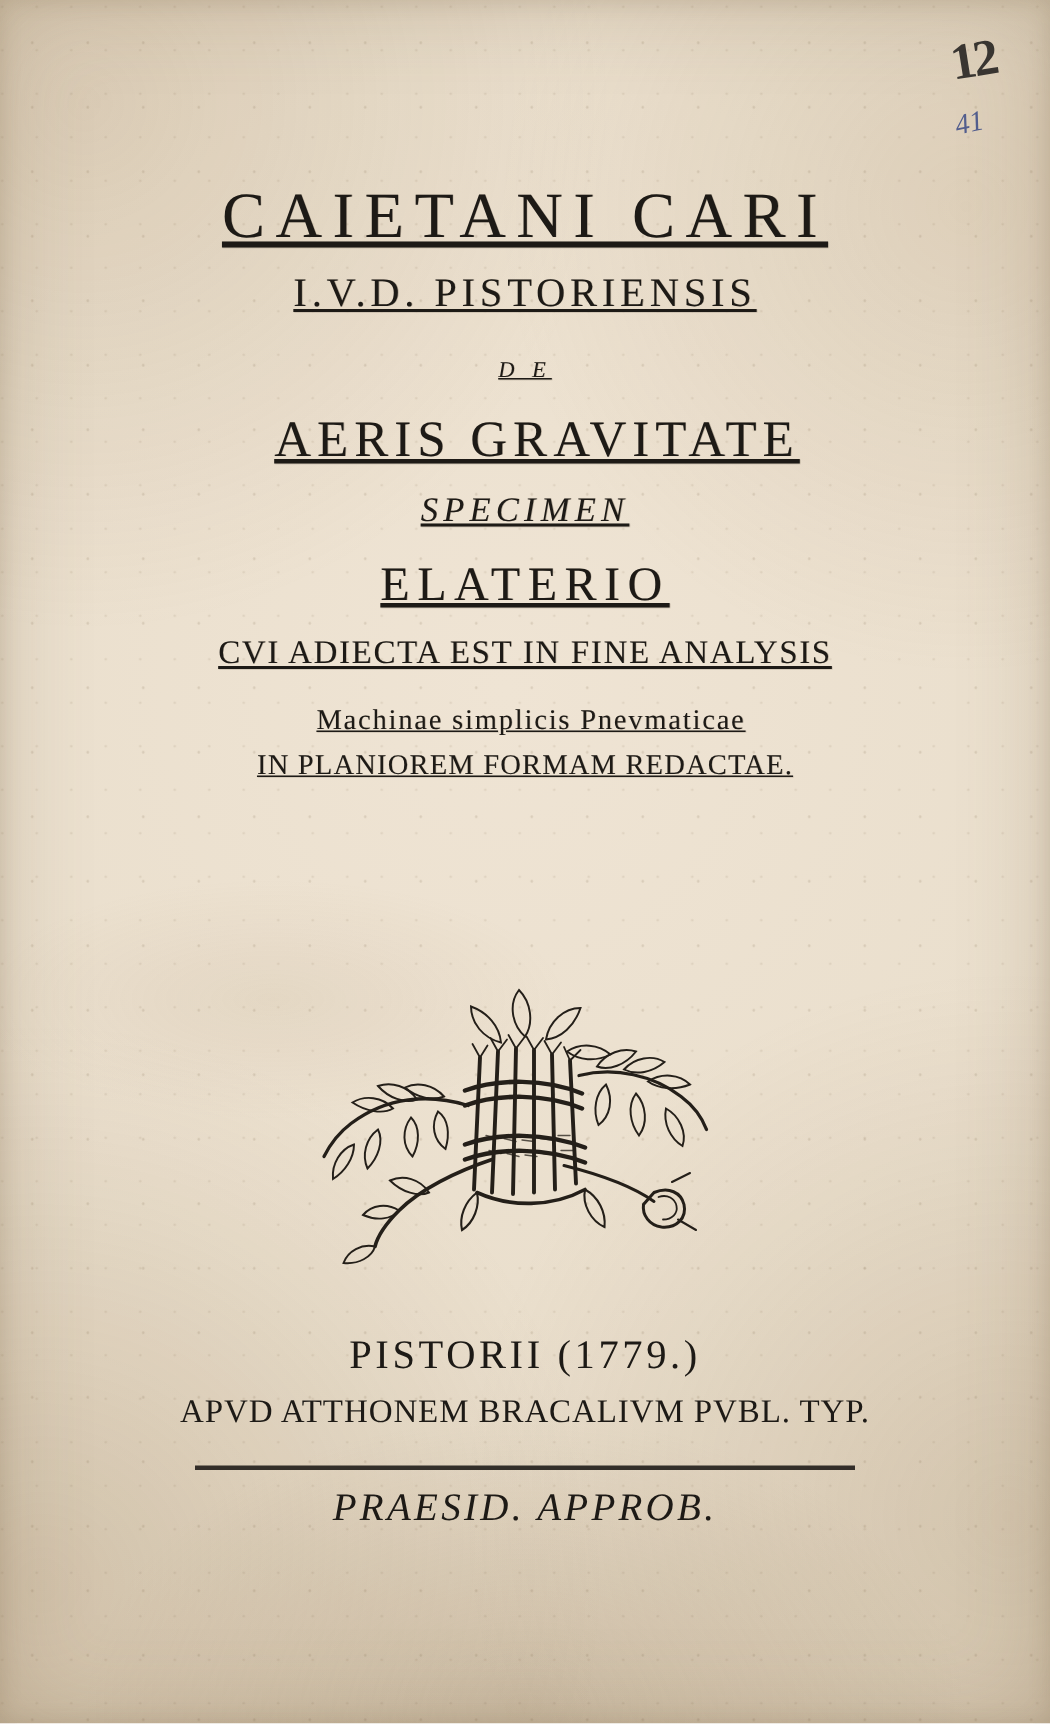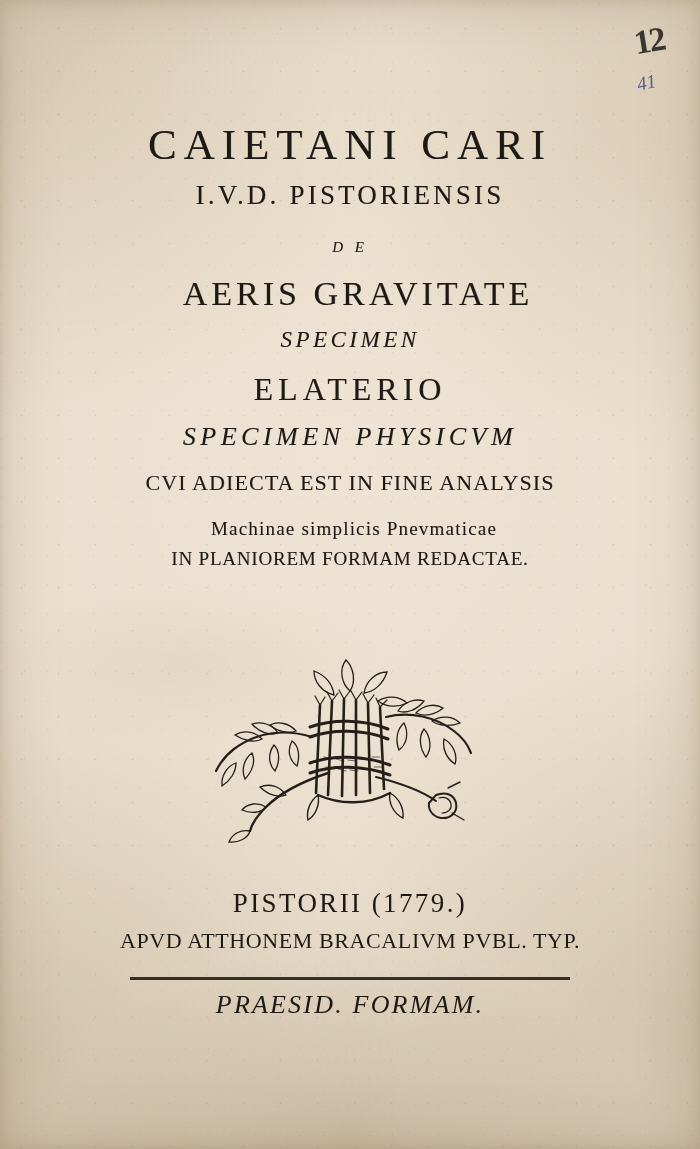--- a/index.html
+++ b/index.html
@@ -80,20 +80,21 @@
     left: 0;
     right: 0;
     top: 120px;
     text-align: center;
     color: #1d1a16;
   }
   .ln {
     display: block;
     white-space: nowrap;
     text-shadow: 0.4px 0.3px 0 rgba(60,45,30,0.30);
+    text-decoration: underline;
   }
   .l1 {
     font-size: 43px;
     letter-spacing: 7px;
     margin-bottom: 11px;
     font-weight: 400;
   }
   .l2 {
     font-size: 27px;
     letter-spacing: 3.2px;
@@ -204,21 +205,20 @@
   <div class="inv-main">12</div>
   <div class="inv-sub">41</div>
 
   <div class="title-block">
     <span class="ln l1">CAIETANI CARI</span>
     <span class="ln l2">I.V.D. PISTORIENSIS</span>
     <span class="ln l3">D E</span>
     <span class="ln l4">AERIS GRAVITATE</span>
     <span class="ln l5">SPECIMEN</span>
     <span class="ln l6">ELATERIO</span>
-    <span class="ln l7">SPECIMEN PHYSICVM</span>
     <span class="ln l8">CVI ADIECTA EST IN FINE ANALYSIS</span>
     <span class="ln l9">Machinae simplicis Pnevmaticae</span>
     <span class="ln l10">IN PLANIOREM FORMAM REDACTAE.</span>
   </div>
 
   <div class="ornament">
     <svg viewBox="0 0 300 205" width="300" height="205" aria-hidden="true">
       <g fill="none" stroke="#241f19" stroke-width="1.5" stroke-linecap="round">
 
         <g transform="translate(112,52)">
@@ -291,15 +291,15 @@
     </svg>
   </div>
 
   <div class="imprint">
     <div class="imp1">PISTORII (1779.)</div>
     <div class="imp2">APVD ATTHONEM BRACALIVM PVBL. TYP.</div>
   </div>
 
   <div class="rule"></div>
 
-  <div class="approb">PRAESID. FORMAM.</div>
+  <div class="approb">PRAESID. APPROB.</div>
 
 </div>
 
 </body></html>

